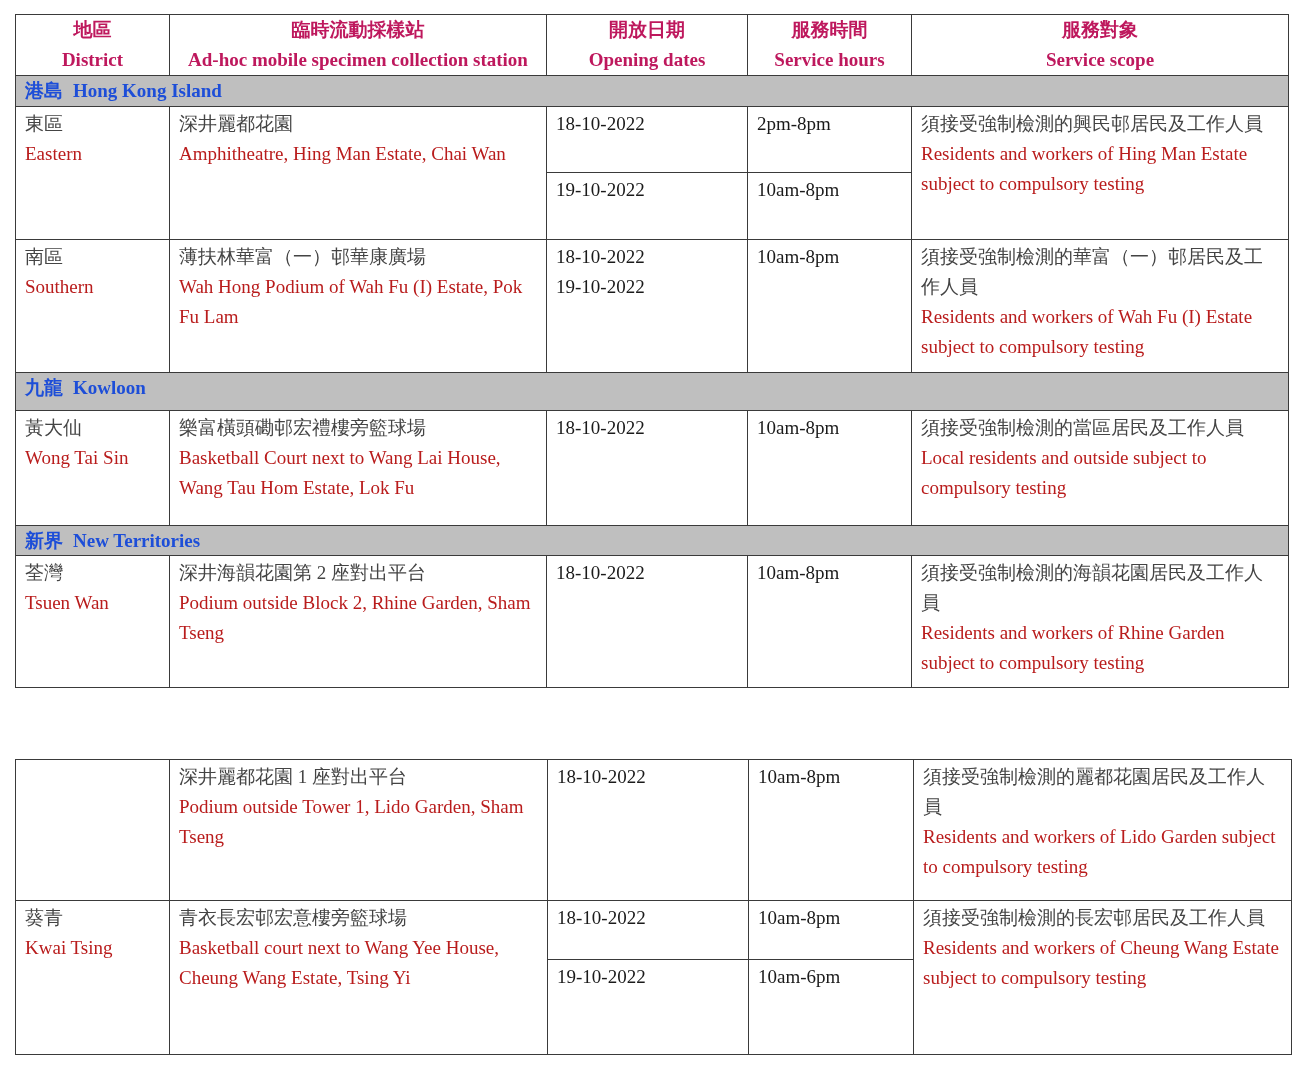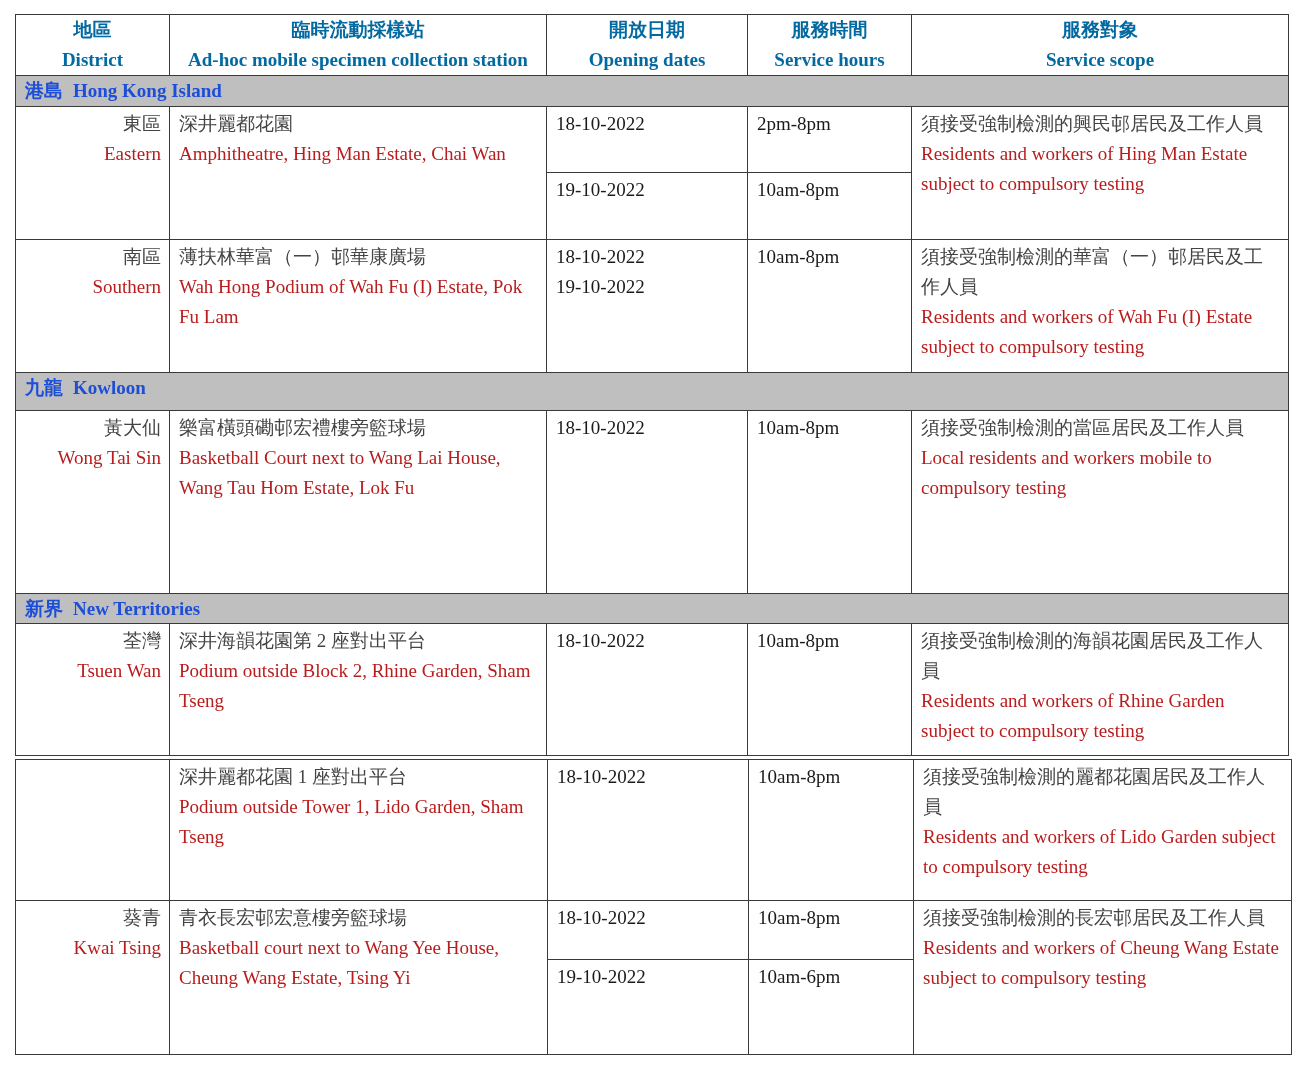--- a/index.html
+++ b/index.html
@@ -29,37 +29,37 @@
     }
     #t1 { left: 15px; top: 14px; width: 1273px; }
     #t2 { left: 15px; top: 759px; width: 1276px; }
 
     .hdr th {
       font-weight: bold;
       text-align: center;
       vertical-align: middle;
       font-size: 19px;
       line-height: 30px;
-      color: #0369a1;
+      color: #be185d;
     }
     .hdr .zh { display: block; }
     .hdr .en { display: block; }
 
     .section td {
       background: #bfbfbf;
       font-weight: bold;
       font-size: 19px;
       line-height: 29px;
       padding-left: 9px;
       color: #1d4ed8;
     }
     .section .sec-zh { margin-right: 10px; }
 
     .district {
-      text-align: right;
+      text-align: left;
     }
     .district span { display: block; }
 
     .cell-pad { padding: 2px 8px 0 9px !important; }
     .cell-pad span { display: block; }
     .zh-text { color: #444; }
     .en-text { color: #b91c1c; }
   </style>
 </head>
 <body>
@@ -153,38 +153,38 @@
       <span class="en-text">Residents and workers of Wah Fu (I) Estate subject to compulsory testing</span>
     </td>
   </tr>
 
   <tr class="section" style="height:38px">
     <td colspan="5">
       <span class="sec-zh">九龍</span><span>Kowloon</span>
     </td>
   </tr>
 
-  <tr style="height:183px">
+  <tr style="height:115px">
     <td class="district cell-pad">
       <span class="zh-text">黃大仙</span>
       <span class="en-text">Wong Tai Sin</span>
     </td>
     <td class="cell-pad">
       <span class="zh-text">樂富橫頭磡邨宏禮樓旁籃球場</span>
       <span class="en-text">Basketball Court next to Wang Lai House, Wang Tau Hom Estate, Lok Fu</span>
     </td>
     <td class="cell-pad">
       <span>18-10-2022</span>
     </td>
     <td class="cell-pad">
       <span>10am-8pm</span>
     </td>
     <td class="cell-pad">
       <span class="zh-text">須接受強制檢測的當區居民及工作人員</span>
-      <span class="en-text">Local residents and workers mobile to compulsory testing</span>
+      <span class="en-text">Local residents and outside subject to compulsory testing</span>
     </td>
   </tr>
 
   <tr class="section" style="height:28px">
     <td colspan="5">
       <span class="sec-zh">新界</span><span>New Territories</span>
     </td>
   </tr>
 
   <tr style="height:132px">

